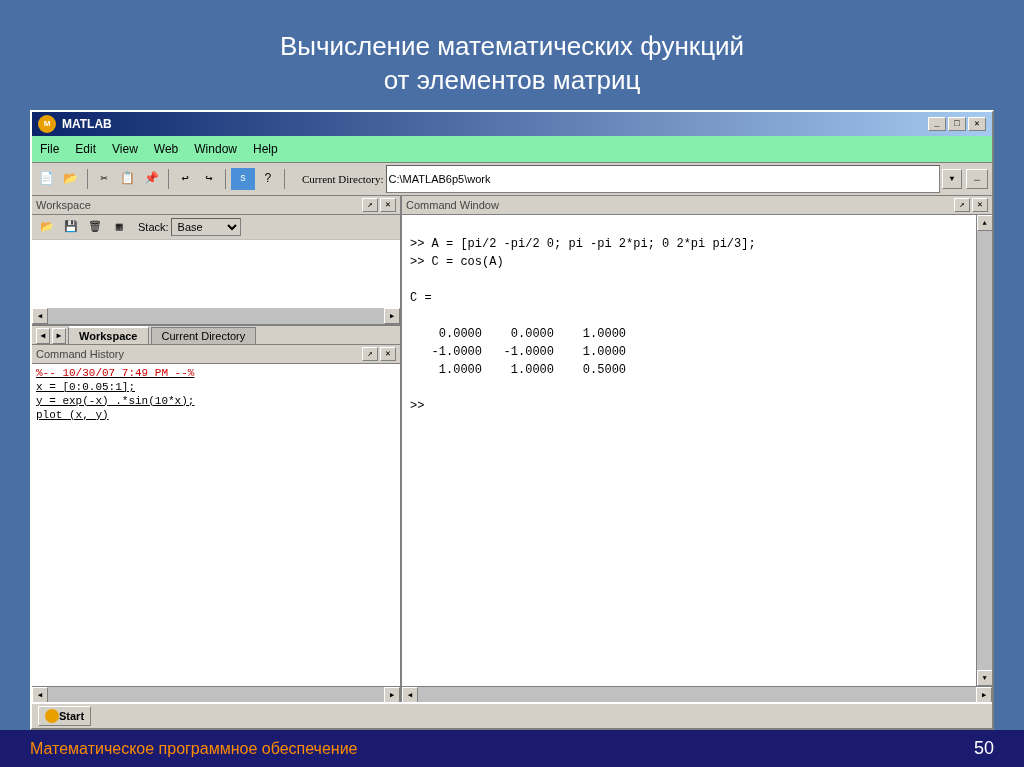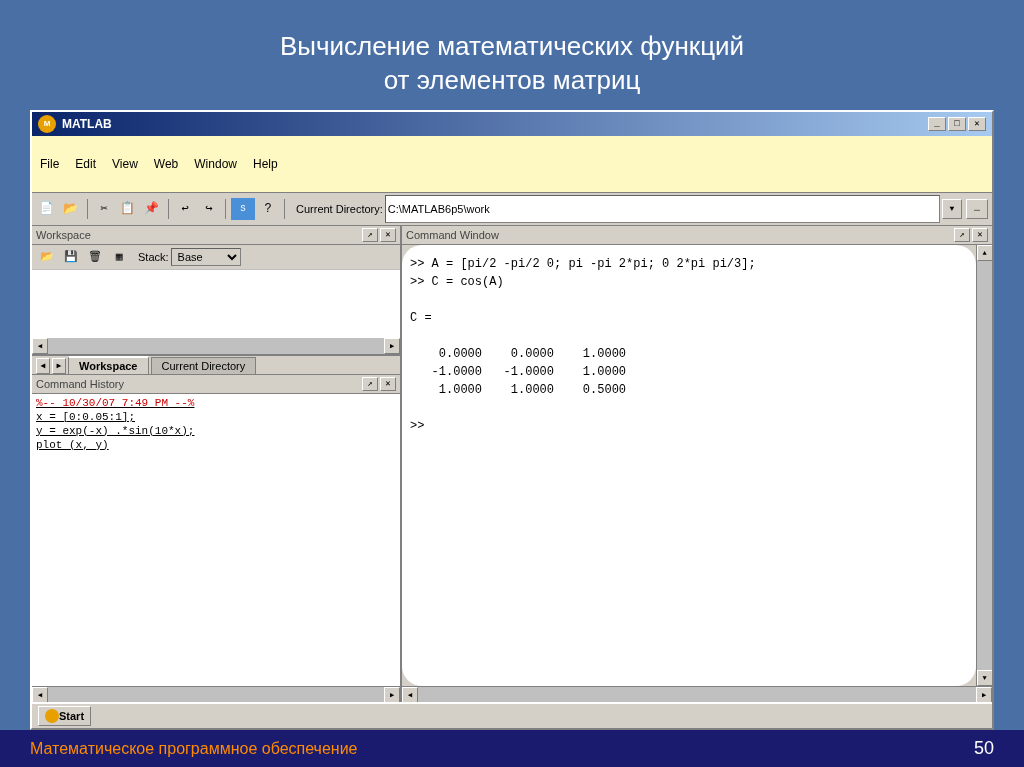--- a/index.html
+++ b/index.html
@@ -97,22 +97,22 @@
       justify-content: center;
       font-size: 9px;
       cursor: pointer;
       color: #000;
     }
 
     .tb-btn.close { background: #d4d0c8; }
 
     
     .menu-bar {
-      background: #fef9c3;
-      padding: 20px 4px;
+      background: #86efac;
+      padding: 5px 4px;
       display: flex;
       gap: 8px;
       border-bottom: 1px solid #808080;
       font-family: Arial;
       font-size: 12px;
     }
 
     .menu-item {
       padding: 1px 4px;
       cursor: pointer;
@@ -141,23 +141,23 @@
     }
 
     .toolbar-separator {
       width: 1px;
       height: 20px;
       background: #808080;
       margin: 0 3px;
     }
 
     .current-dir-label {
-      font-family: Liberation Sans, sans-serif;
-      font-size: 11px;
-      margin-left: 6px;
+      font-family: Liberation Serif, serif;
+      font-size: 11px;
+      margin-left: 12px;
       white-space: nowrap;
     }
 
     .current-dir-input {
       flex: 1;
       height: 28px;
       border: 1px solid #808080;
       border-top-color: #606060;
       border-left-color: #606060;
       background: white;
@@ -395,24 +395,23 @@
       display: flex;
       flex-direction: column;
       background: #d4d0c8;
     }
 
     .command-window-content {
       flex: 1;
       background: white;
       font-family: 'Courier New', monospace;
       font-size: 12px;
-      padding: 10px 8px;
+      padding: 20px 8px;
       overflow: hidden;
       position: relative;
-      border-radius: 20px;
     }
 
     .cmd-line {
       white-space: pre;
       line-height: 1.5;
     }
 
     .scrollbar-v {
       width: 16px;
       background: #d4d0c8;

